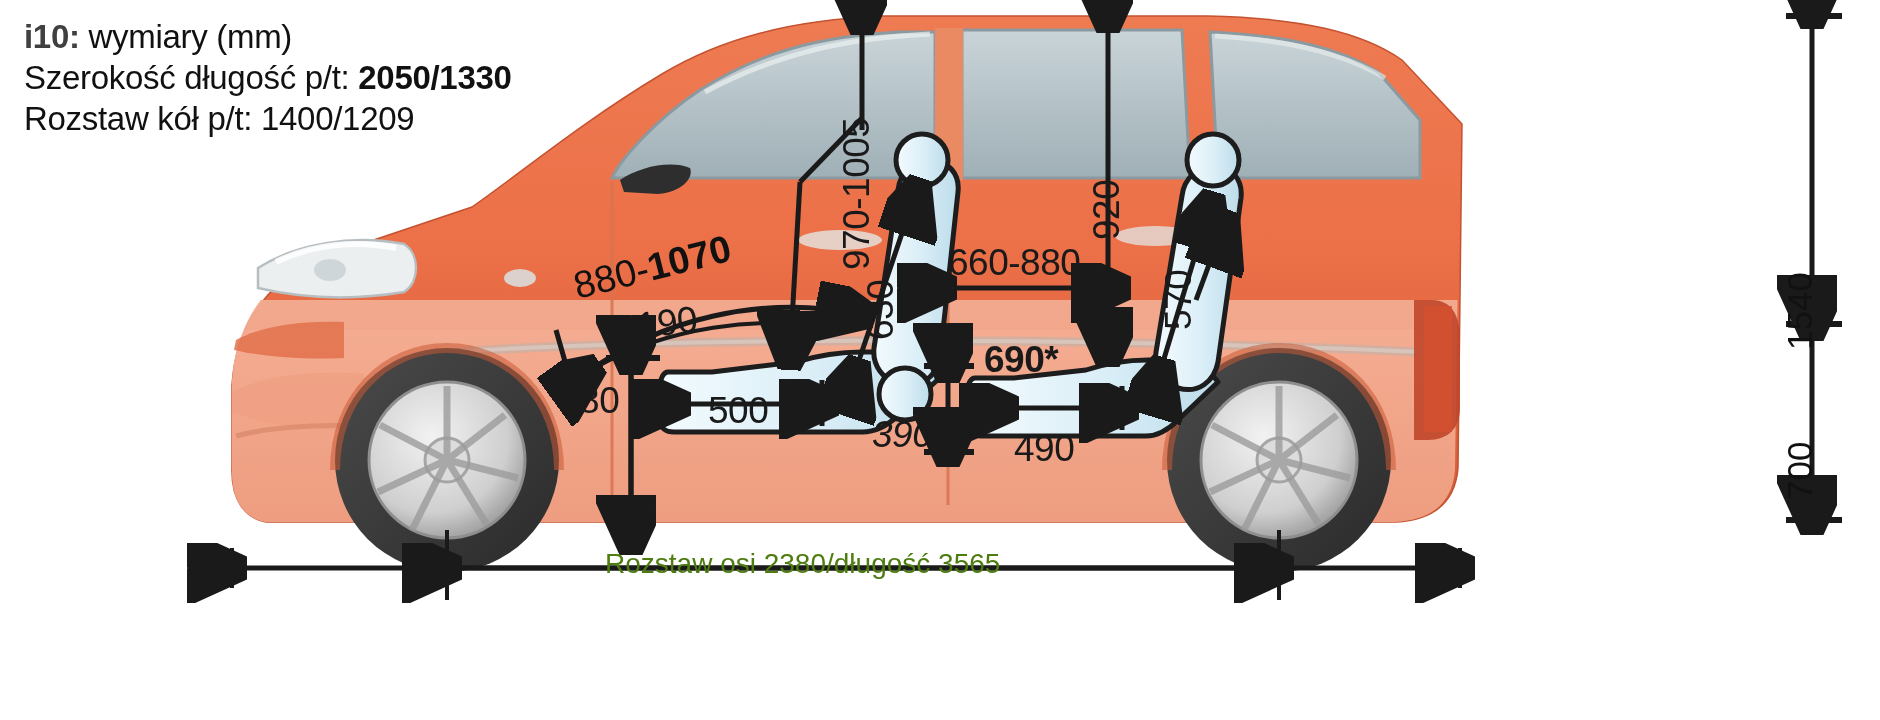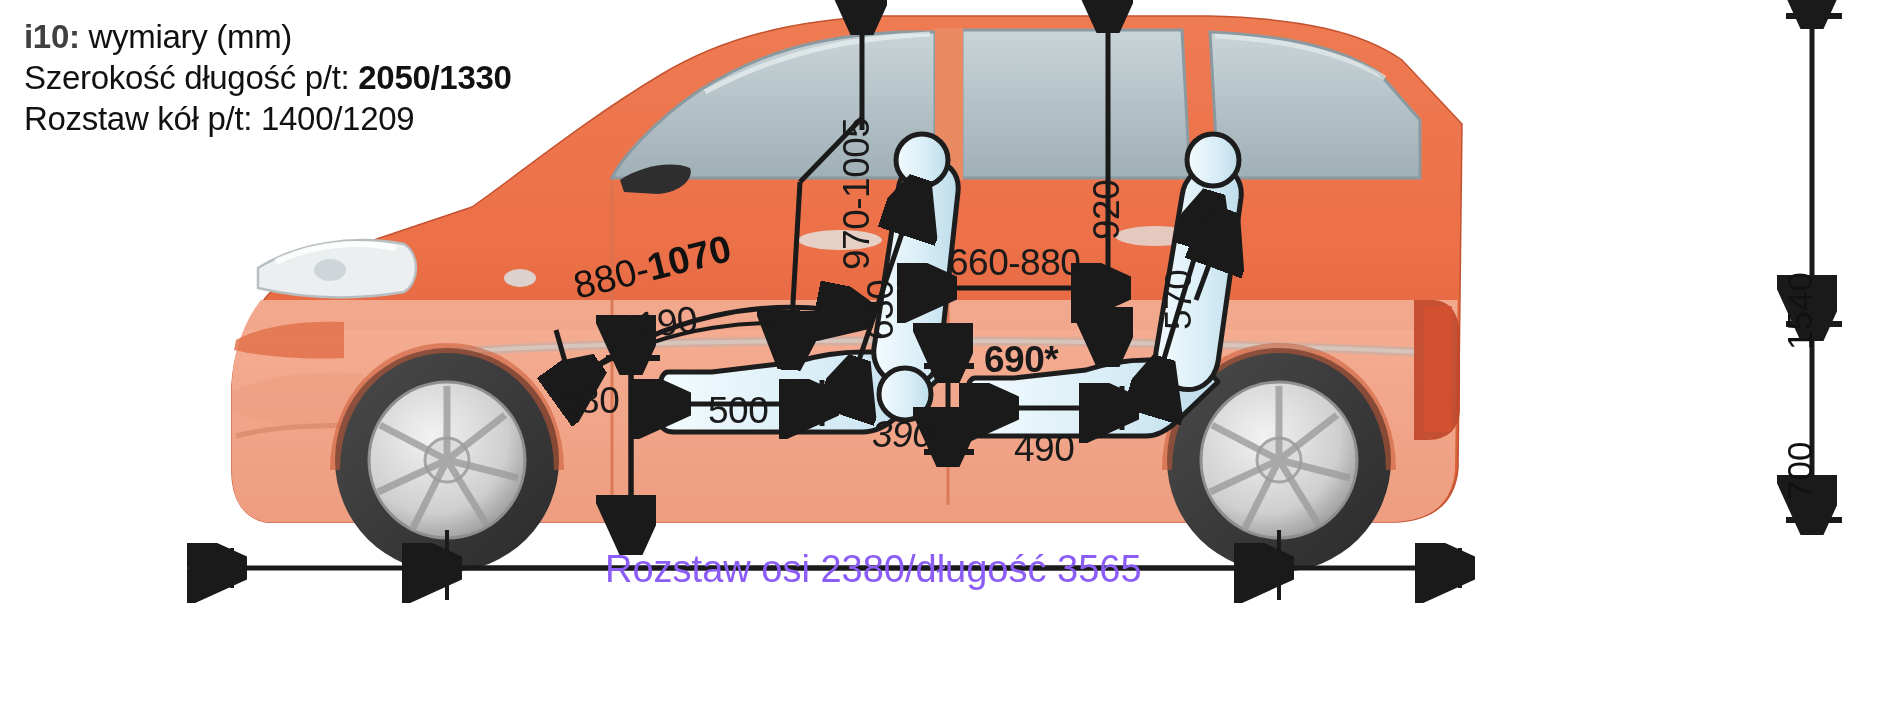--- a/index.html
+++ b/index.html
@@ -17,21 +17,21 @@
   
   .car-svg{position:absolute;left:0;top:0;width:1880px;height:720px;z-index:5;}
   .dim-label{position:absolute;z-index:35;font-size:37px;line-height:37px;
              color:#1a1a1a;white-space:nowrap;letter-spacing:-0.5px;}
   .dim-label.b{font-weight:bold;}
   .dim-label.rot90{transform:rotate(-90deg);transform-origin:left top;}
 
   .note-block{position:absolute;z-index:36;font-size:34px;line-height:40px;
               color:#161616;white-space:nowrap;}
 
-  .bottom-label{position:absolute;z-index:36;font-size:38px;color:#8b5cf6;white-space:nowrap;}
+  .bottom-label{position:absolute;z-index:36;font-size:28px;color:#4d7c0f;white-space:nowrap;}
 
   .side-label{position:absolute;z-index:36;font-size:35px;color:#111;white-space:nowrap;
               transform:rotate(-90deg);transform-origin:left top;}
 
   .curve-word{position:absolute;z-index:36;white-space:nowrap;font-size:38px;font-weight:normal;}
 </style>
 </head>
 <body>
 
 <div id="stage">

